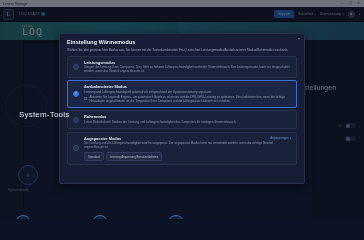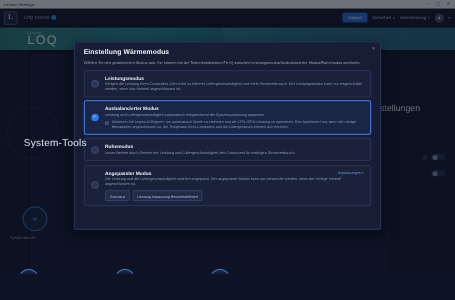--- a/index.html
+++ b/index.html
@@ -73,21 +73,21 @@
   }
   #hero:after{
     content:""; position:absolute; right:-20px; top:-30px;
     width:200px; height:90px; background:rgba(255,255,255,.06);
     transform:rotate(-14deg);
   }
   .hero-brand{ position:absolute; left:22px; top:3px; }
   .hero-brand .sm{ font-size:2.6px; color:#cfe6e8; letter-spacing:.4px; }
   .hero-brand .lg{
     font-size:10px; color:#f2fbfc; letter-spacing:1px; line-height:10px;
-    font-family:Liberation Sans, sans-serif;
+    font-family:Liberation Mono, monospace;
   }
 
   
   #page{
     position:absolute; left:0; top:40px; width:364px; height:179px;
     background:#121829;
   }
   #leftpanel{
     position:absolute; left:0; top:0; width:24px; height:179px;
     background:#161d33; border-right:1px solid #0e1striking;

